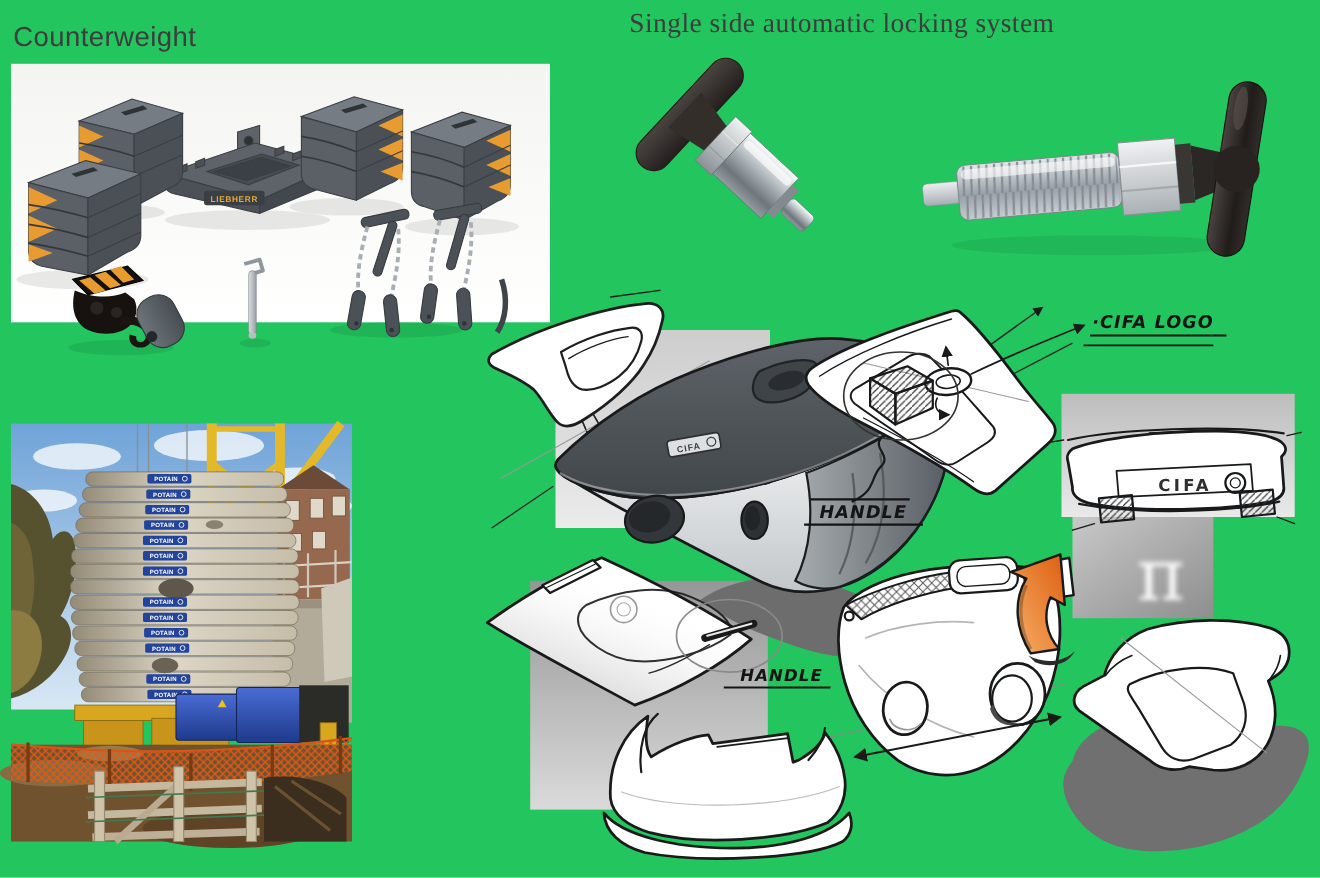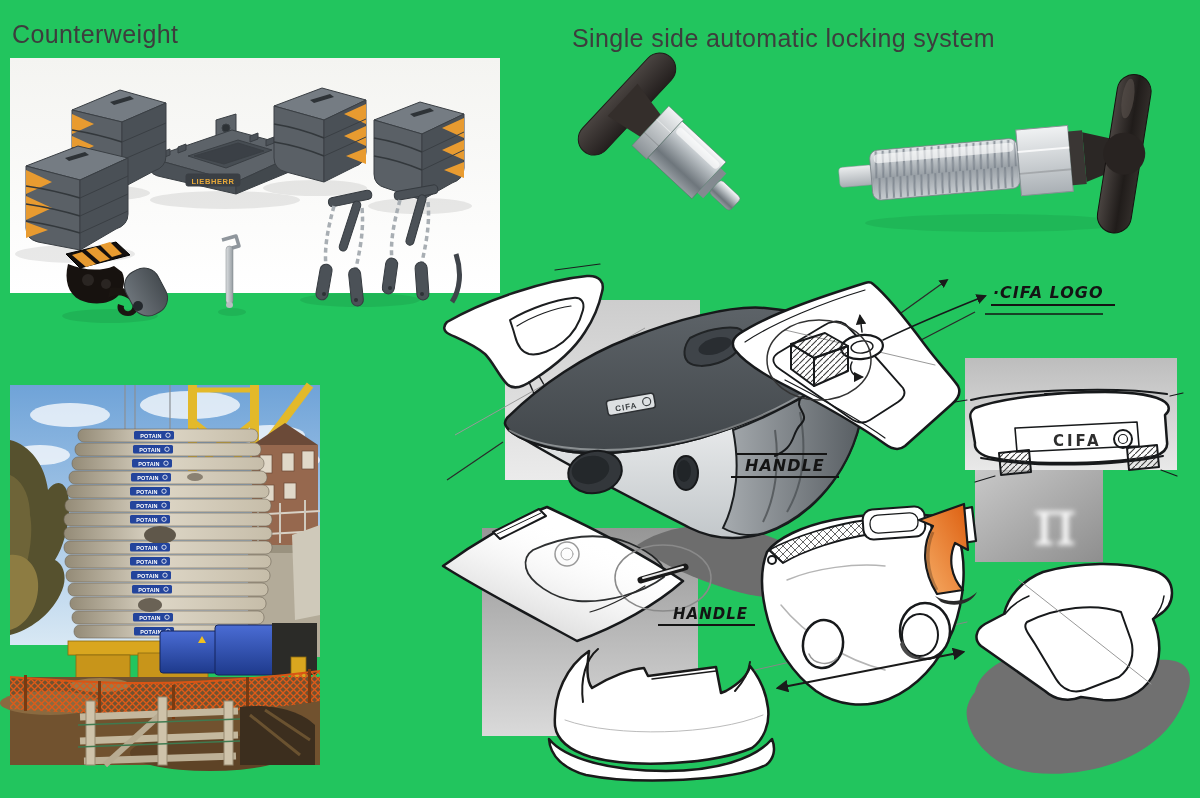--- a/index.html
+++ b/index.html
@@ -1,20 +1,20 @@
 <!DOCTYPE html>
 <html><head>
 <meta charset="utf-8">
 <style>
   html,body{margin:0;padding:0;background:#ffffff;}
   .board{position:relative;width:1200px;height:798px;background:#22c55e;overflow:hidden;
          font-family:"Liberation Sans",sans-serif;}
   .title{position:absolute;color:#3d3d3d;font-size:25px;letter-spacing:.4px;white-space:nowrap;}
   #title-left{left:12px;top:20px;}
-  #title-right{left:572px;top:24px;}
+  #title-right{left:572px;top:8px;font-family:Liberation Serif, serif;}
   svg{position:absolute;display:block;overflow:visible;}
   #model-svg{left:10px;top:58px;}
   #plungerA-svg{left:572px;top:52px;}
   #plungerB-svg{left:825px;top:68px;}
   #photo-svg{left:10px;top:385px;}
   #sketch-svg{left:415px;top:250px;}
   text.hand{font:italic 700 16px "DejaVu Sans",sans-serif;fill:#141414;letter-spacing:1px;}
   text.hand2{font:italic 700 15px "DejaVu Sans",sans-serif;fill:#141414;letter-spacing:1px;}
   text.panel-label{font:700 15px "DejaVu Sans",sans-serif;fill:#2e2e2e;letter-spacing:3px;}
   text.potain{font:700 5.5px "Liberation Sans",sans-serif;fill:#ffffff;letter-spacing:.2px;}

